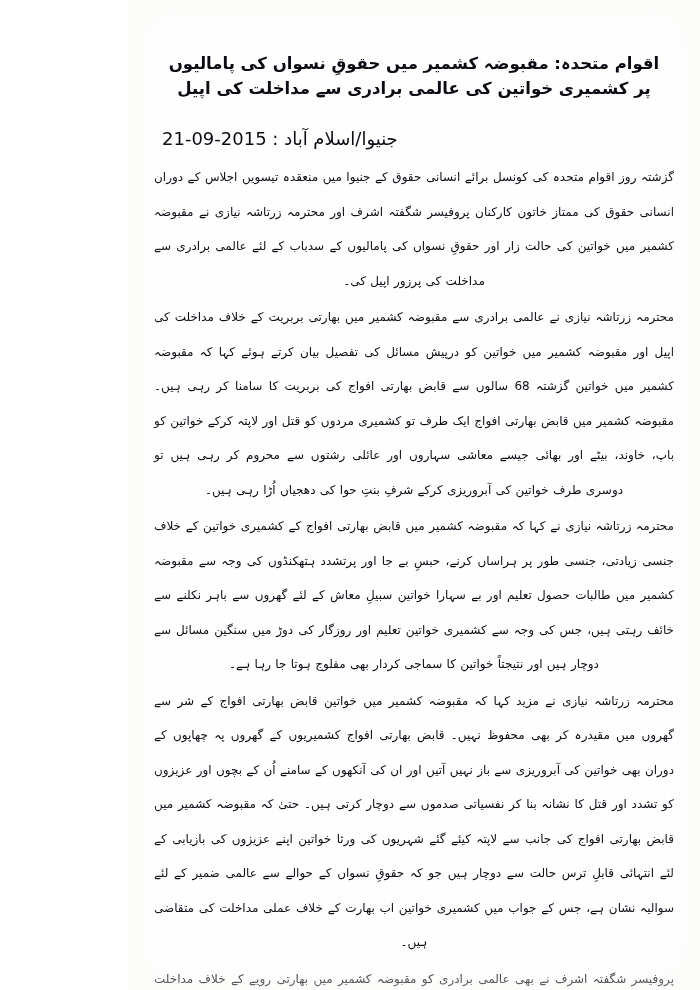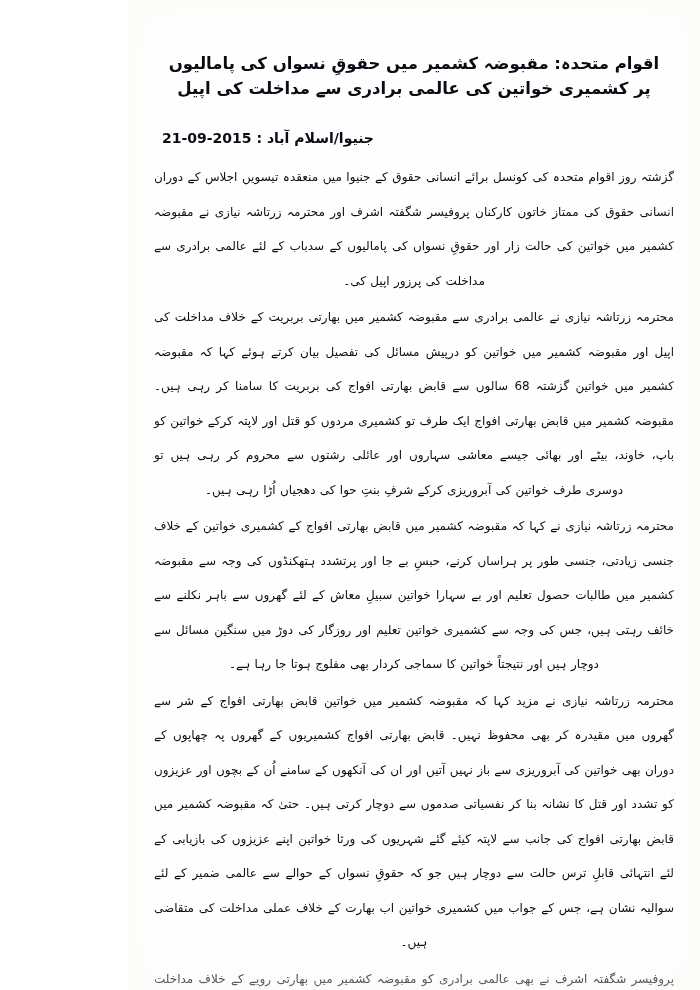--- a/index.html
+++ b/index.html
@@ -48,22 +48,22 @@
     position: absolute;
     top: 128px;
     right: 34px;
     left: 34px;
     text-align: left;
     direction: rtl;
     unicode-bidi: isolate;
   }
   .dateline {
     display: inline-block;
-    font-size: 14px;
-    font-weight: bold;
+    font-size: 18px;
+    font-weight: normal;
     color: #0b0b14;
     direction: rtl;
     unicode-bidi: isolate;
     white-space: nowrap;
   }
   .dateline .dl-date {
     direction: ltr;
     unicode-bidi: embed;
     display: inline-block;
   }

